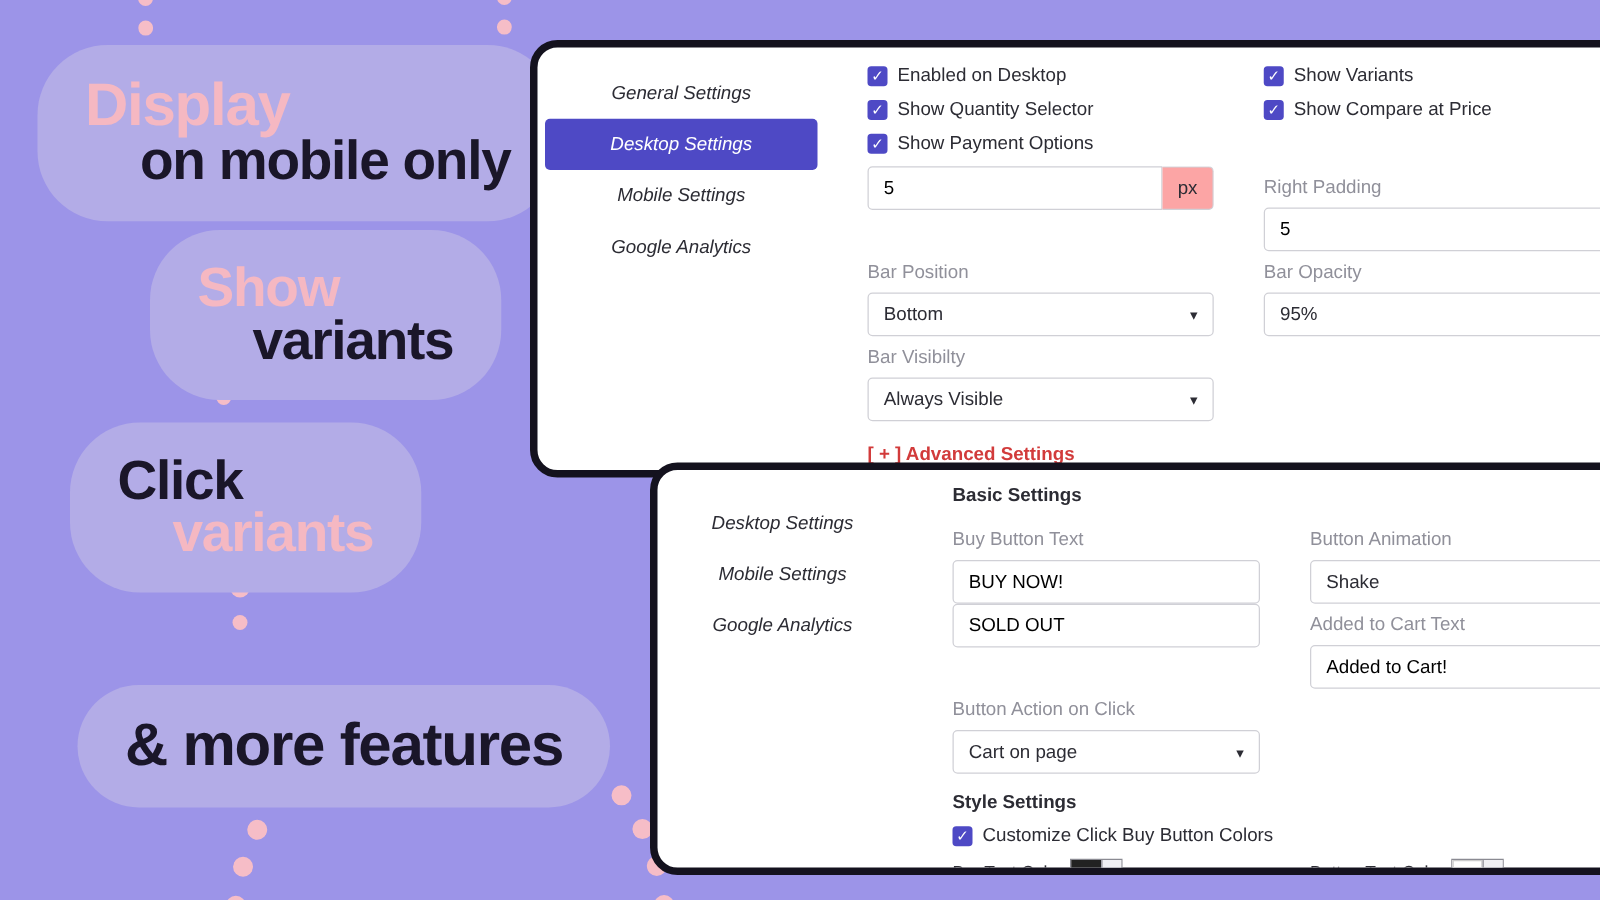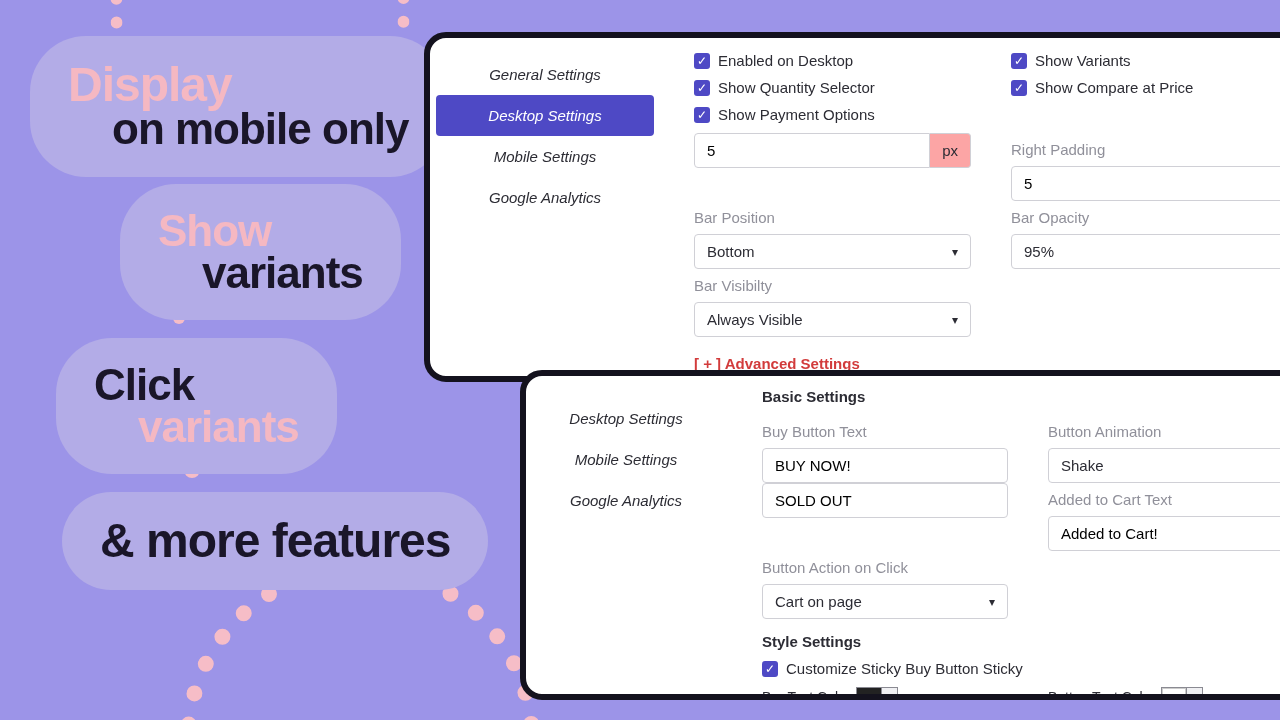--- a/index.html
+++ b/index.html
@@ -82,21 +82,21 @@
   <div class="line2">on mobile only</div>
 </div>
 <div class="pill pill-med" style="left:120px; top:184px;">
   <div class="line1">Show</div>
   <div class="line2">variants</div>
 </div>
 <div class="pill pill-med pill-enable" style="left:56px; top:338px;">
   <div class="line1">Click</div>
   <div class="line2">variants</div>
 </div>
-<div class="pill pill-wide" style="left:62px; top:492px;text-align:right;">
+<div class="pill pill-wide" style="left:62px; top:548px;text-align:right;">
   <div class="line1">&amp; more features</div>
 </div>
 
 <div class="panel" style="left:424px; top:32px; width:890px; height:350px;">
   <div class="sidebar">
     <div class="nav-item">General Settings</div>
     <div class="nav-item nav-active">Desktop Settings</div>
     <div class="nav-item">Mobile Settings</div>
     <div class="nav-item">Google Analytics</div>
   </div>
@@ -221,21 +221,21 @@
             <span>Cart on page</span>
             <span class="chev">▾</span>
           </div>
       </div>
       <div class="col"></div>
     </div>
 
     <div class="section-h" style="margin-top:14px;">Style Settings</div>
     <div class="chk-row">
         <span class="chk">✓</span>
-        <span>Customize Sticky Buy Button Sticky</span>
+        <span>Customize Click Buy Button Colors</span>
       </div>
 
     <div class="row2" style="margin-top:6px;">
       <div class="col swatch-row">
         <span>Bar Text Color</span>
         <span class="swatch">
           <span class="block" style="background:#222222"></span>
           <span class="caret">▾</span>
         </span>
       </div>

